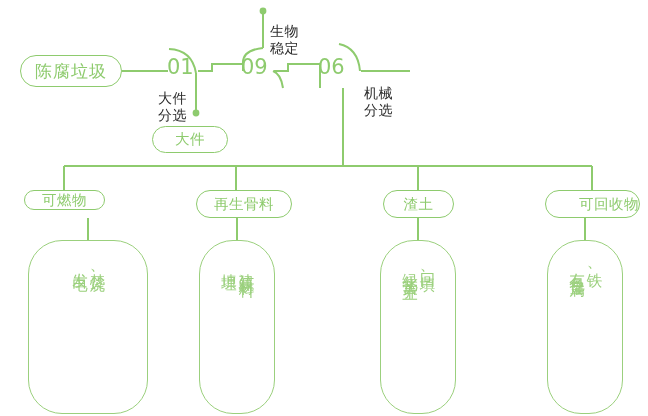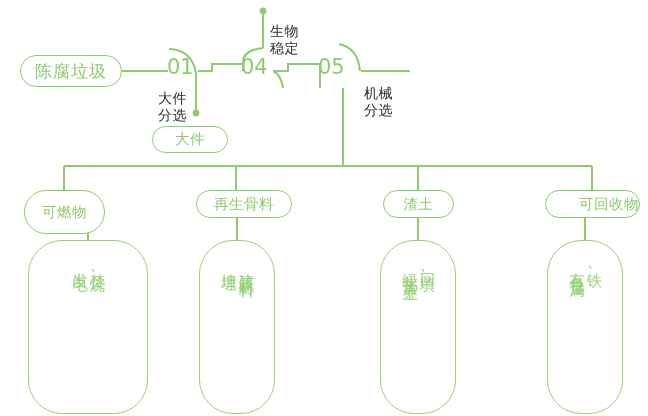--- a/index.html
+++ b/index.html
@@ -139,35 +139,35 @@
 
     <circle cx="196" cy="113" r="3.4" fill="#8ECB6E"></circle>
     <circle cx="263" cy="11" r="3.4" fill="#8ECB6E"></circle>
   </svg>
 
   <div class="pill pill-main" style="left:20px; top:55px; width:102px; height:32px;">
     <span>陈腐垃圾</span>
   </div>
 
   <div class="stepnum" style="left:167px; top:57px;">01</div>
-  <div class="stepnum" style="left:241px; top:57px;">04</div>
-  <div class="stepnum" style="left:318px; top:57px;">05</div>
+  <div class="stepnum" style="left:241px; top:57px;">09</div>
+  <div class="stepnum" style="left:318px; top:57px;">06</div>
 
   <div class="anno ralign" style="left:129px; top:90px; width:58px;">大件
 分选</div>
   <div class="anno" style="left:270px; top:7px; width:60px;margin-top:16px;">生物
 稳定</div>
   <div class="anno" style="left:364px; top:85px; width:60px;">机械
 分选</div>
 
   <div class="pill pill-sm" style="left:152px; top:126px; width:76px; height:27px;">
     <span>大件</span>
   </div>
 
-  <div class="pill pill-sm" style="left:24px; top:190px; width:81px; height:44px;">
+  <div class="pill pill-sm" style="left:24px; top:190px; width:81px; height:20px;">
     <span>可燃物</span>
   </div>
   <div class="pill pill-sm" style="left:383px; top:190px; width:71px; height:28px;">
     <span>渣土</span>
   </div>
   <div class="pill pill-sm" style="left:196px; top:190px; width:96px; height:28px;">
     <span>再生骨料</span>
   </div>
   <div class="pill pill-sm" style="left:545px; top:190px; width:95px; height:28px;justify-content:flex-end;">
     <span>可回收物</span>

